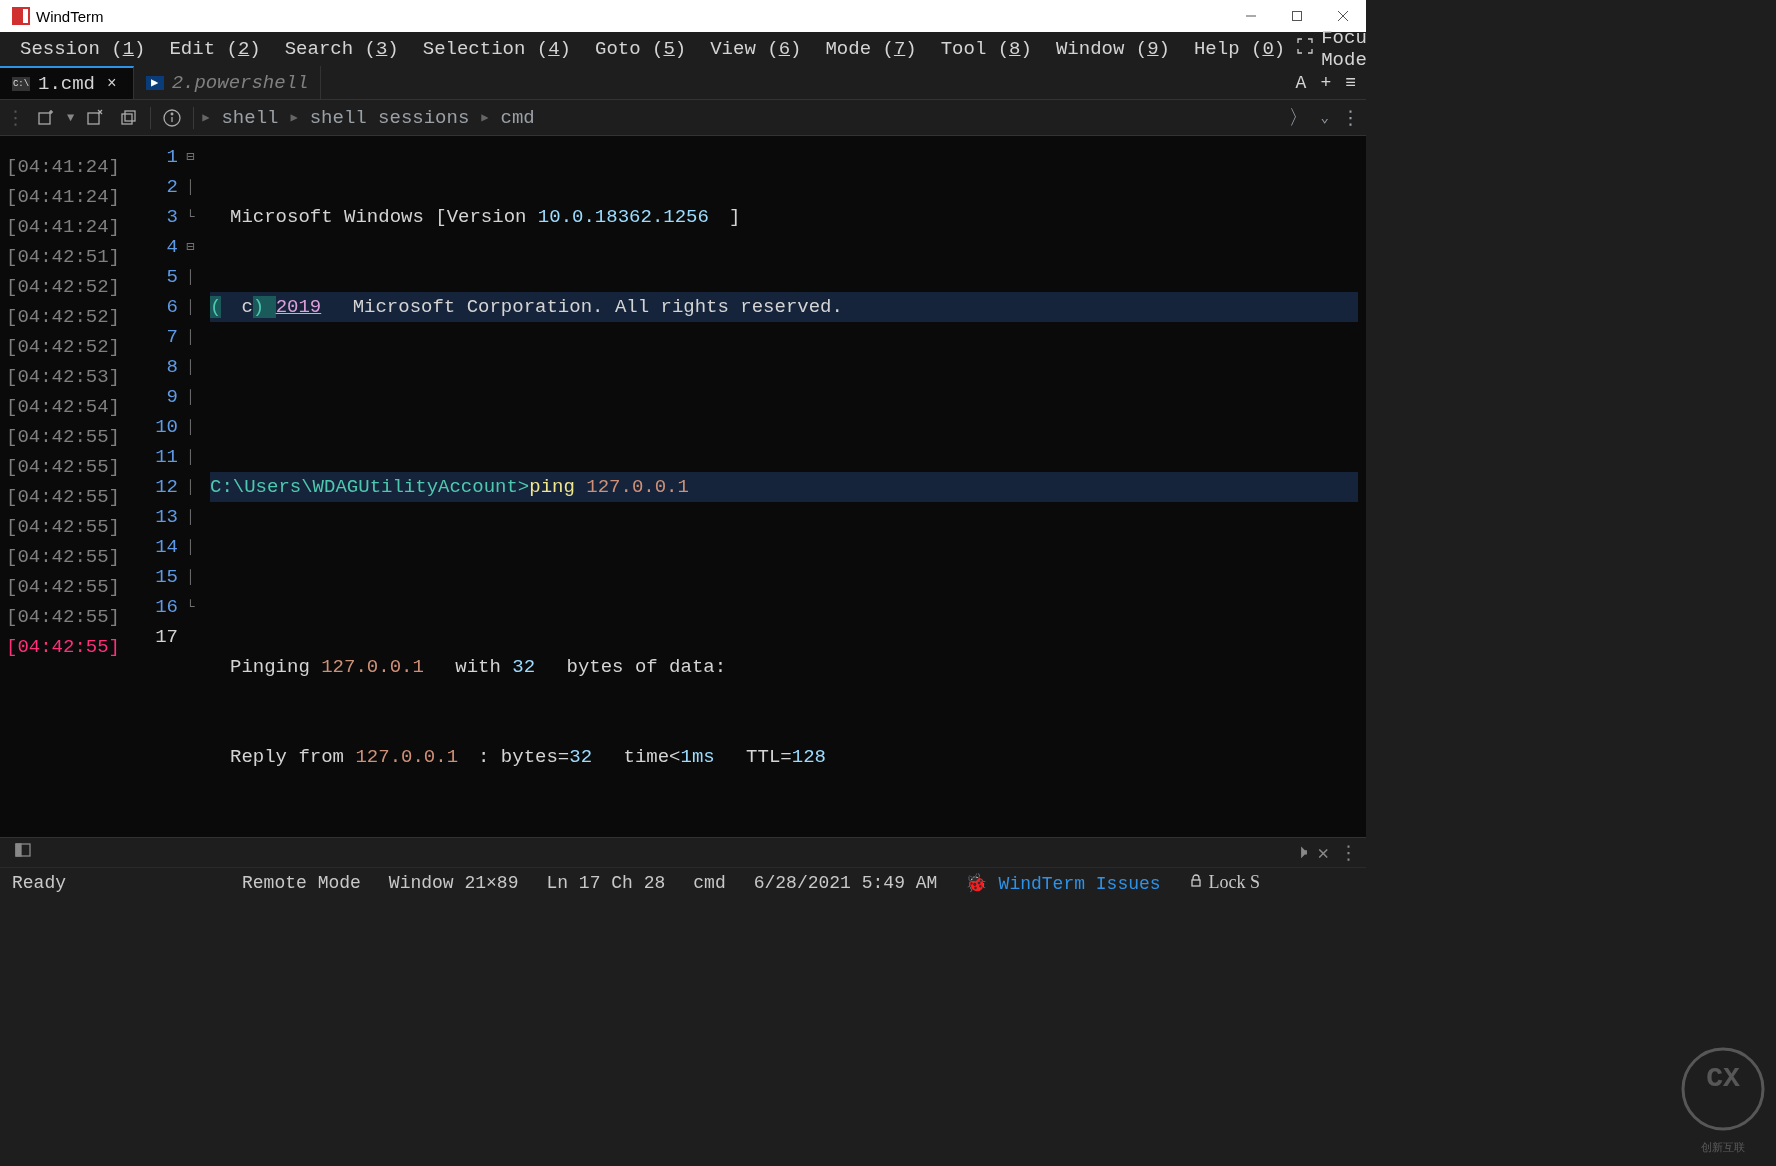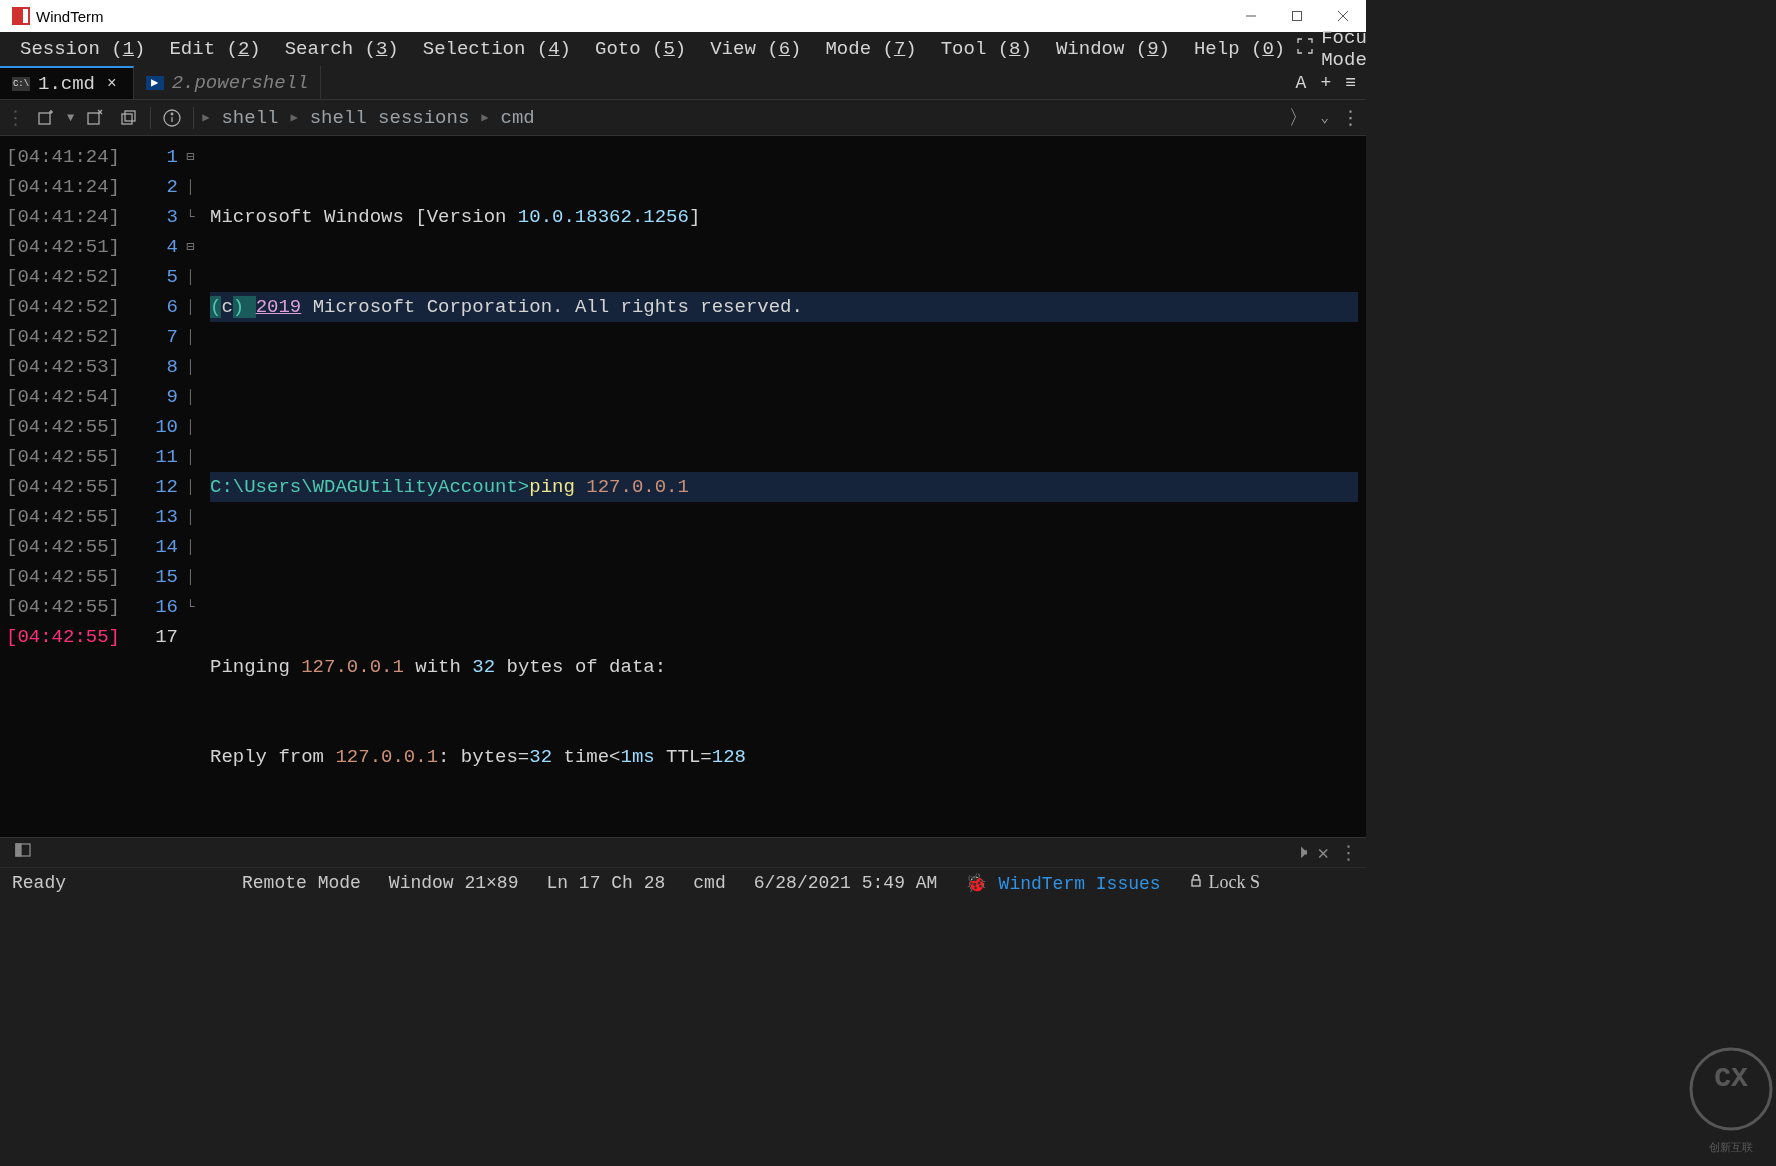--- a/index.html
+++ b/index.html
@@ -157,21 +157,21 @@
 
 
 .term {
   flex: 1;
   display: flex;
   background: #0a0a0a;
   overflow: hidden;
 }
 .ts-col {
   width: 130px;
-  padding: 6px 4px 0 6px;
+  padding: 16px 4px 0 6px;
   color: #808080;
   font-size: 19px;
   line-height: 30px;
 }
 .ts-col .ts.current { color: #ff2f7a; }
 .ln-col {
   width: 56px;
   text-align: right;
   padding: 6px 8px 0 0;
   color: #5f9ae6;
@@ -188,21 +188,21 @@
 }
 .content-col {
   flex: 1;
   padding: 6px 8px 0 6px;
   font-size: 19px;
   line-height: 30px;
   white-space: pre;
 }
 .content-col .line { height: 30px; }
 .cl-hi { background: #15243a; display: block; }
-.c-white { color: #d4d4d4; }
+.c-white { color: #d4d4d4; margin-left: 20px; }
 .c-num { color: #9cdcfe; }
 .c-year { color: #dda0dd; text-decoration: underline; }
 .c-path { color: #4ec9b0; }
 .c-cmd { color: #f0e68c; }
 .c-ip { color: #ce9178; }
 .c-paren { color: #4ec9b0; background: #1a5a5a; }
 
 
 .bottom-bar {
   height: 30px;
@@ -227,21 +227,21 @@
   color: #c8c8c8;
   padding: 0 12px;
   gap: 28px;
   border-top: 1px solid #2a2a2a;
 }
 .statusbar .st-item { white-space: nowrap; }
 .statusbar .st-link { color: #2e92e6; cursor: pointer; }
 .statusbar .st-lock { display: flex; align-items: flex-end; gap: 6px; font-family: Liberation Serif, serif; }
 .watermark {
   position: absolute;
-  right: 0;
+  right: 8px;
   bottom: 32px;
   opacity: 0.25;
   width: 90px;
   height: 90px;
   pointer-events: none;
 }
 </style>
 </head>
 <body>
 

